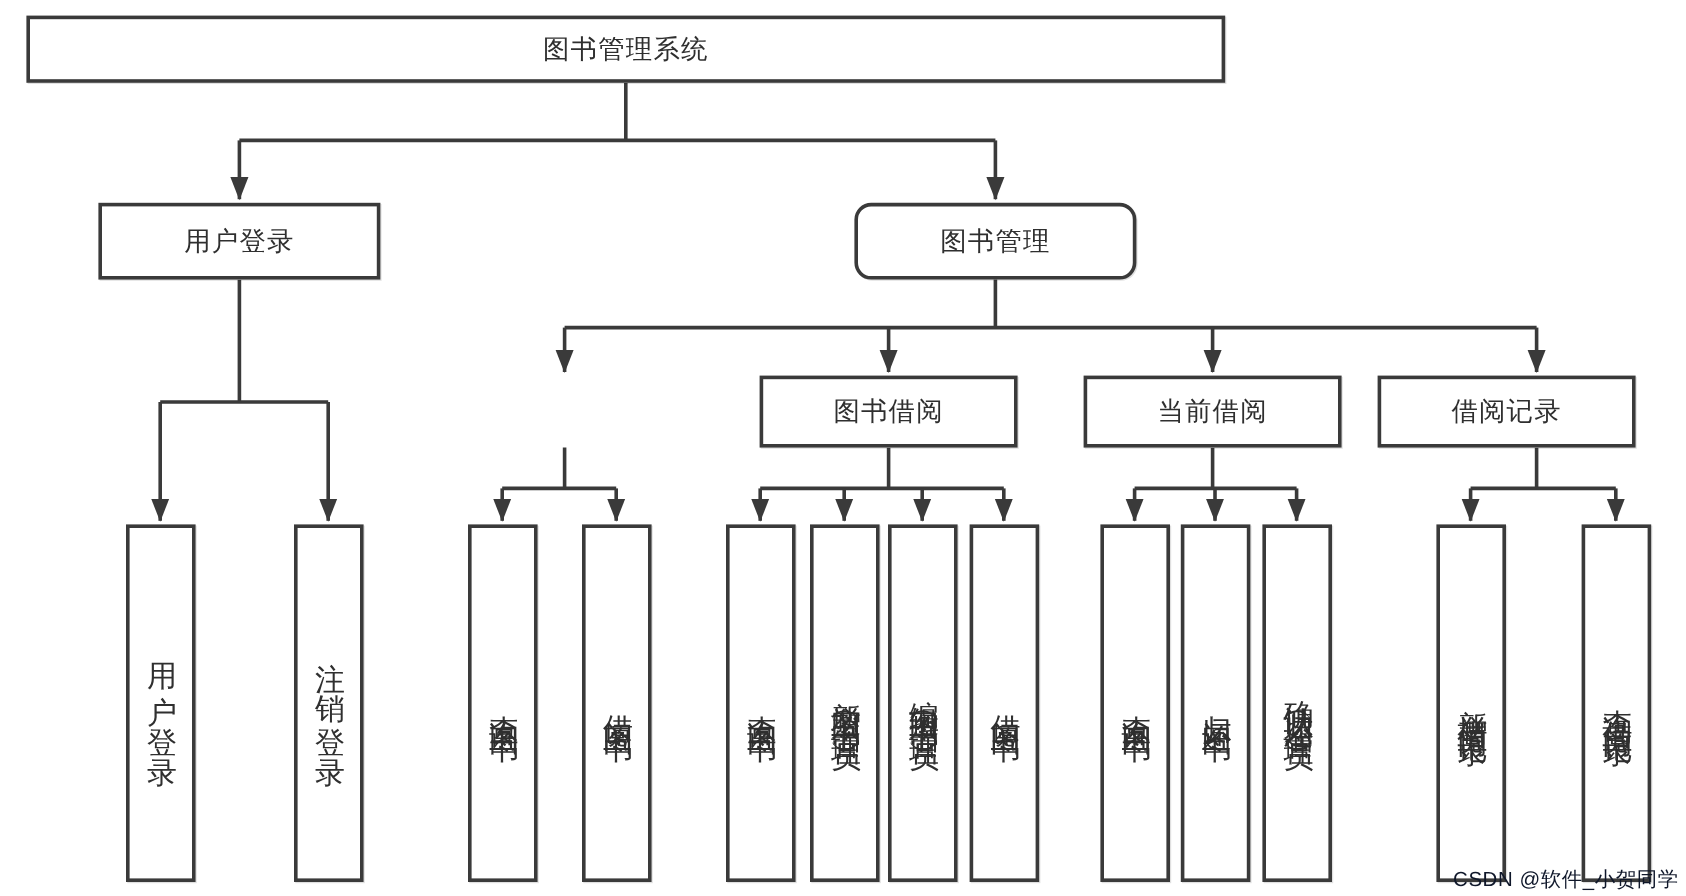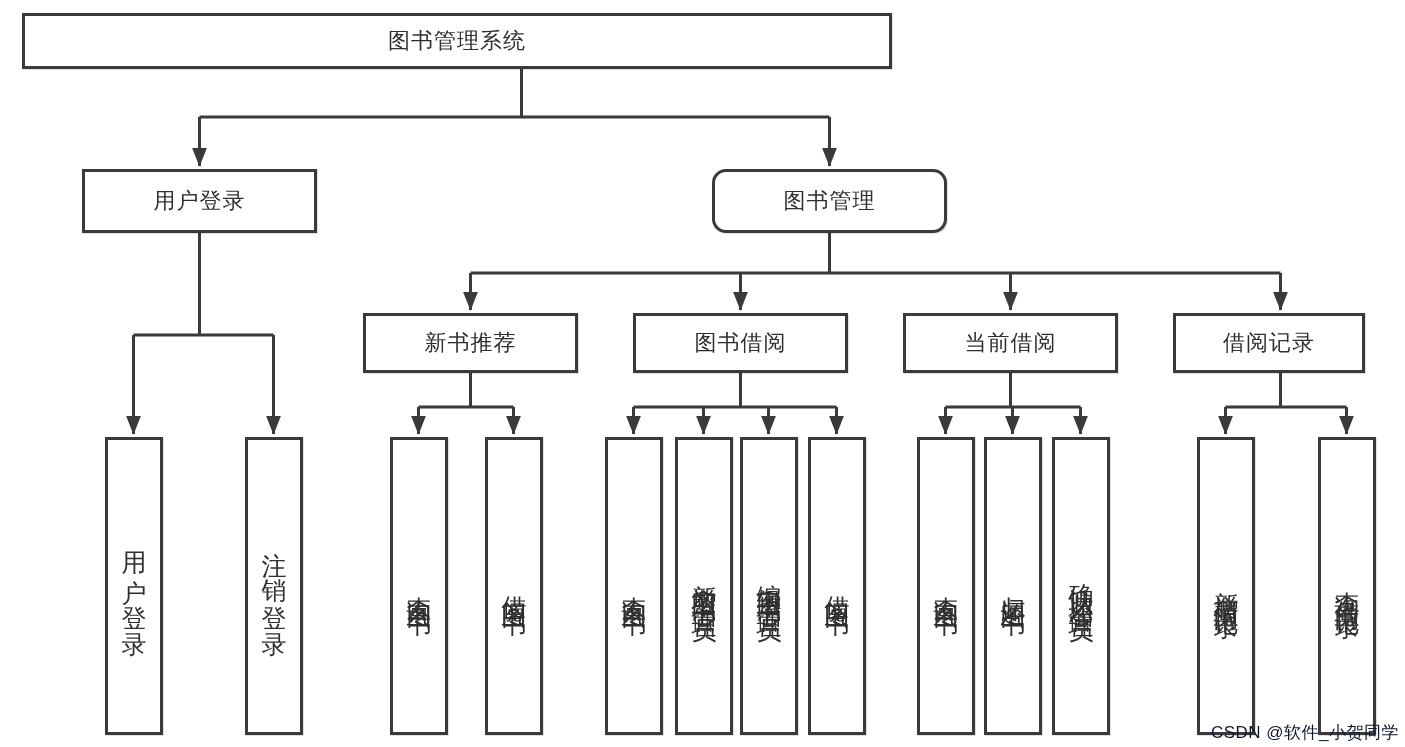--- a/index.html
+++ b/index.html
@@ -84,41 +84,38 @@
     <path d="M1010.5,373 L1010.5,407 M945.5,407 L1080.5,407" fill="none" stroke="#3a3a3a" stroke-width="3"></path>
     <path d="M945.5,407 L945.5,434" fill="none" stroke="#3a3a3a" stroke-width="3" marker-end="url(#arrow)"></path>
     <path d="M1012.5,407 L1012.5,434" fill="none" stroke="#3a3a3a" stroke-width="3" marker-end="url(#arrow)"></path>
     <path d="M1080.5,407 L1080.5,434" fill="none" stroke="#3a3a3a" stroke-width="3" marker-end="url(#arrow)"></path>
 
     <path d="M1280.5,373 L1280.5,407 M1225.5,407 L1346.5,407" fill="none" stroke="#3a3a3a" stroke-width="3"></path>
     <path d="M1225.5,407 L1225.5,434" fill="none" stroke="#3a3a3a" stroke-width="3" marker-end="url(#arrow)"></path>
     <path d="M1346.5,407 L1346.5,434" fill="none" stroke="#3a3a3a" stroke-width="3" marker-end="url(#arrow)"></path>
   </svg>
 
-  <div class="box hnode" style="left:22px; top:13px; width:870px; height:56px;">
+  <div class="box hnode" style="left:22px; top:13px; width:999px; height:56px;">
     <span>图书管理系统</span>
   </div>
 
   <div class="box hnode" style="left:82px; top:169px; width:235px; height:64px;">
     <span>用户登录</span>
   </div>
   <div class="box hnode" style="left:712px; top:169px; width:235px; height:64px;border-radius:14px;">
     <span>图书管理</span>
   </div>
 
-  <div class="box hnode" style="left:363px; top:313px; width:215px; height:60px;">
-    <span>新书推荐</span>
-  </div>
   <div class="box hnode" style="left:633px; top:313px; width:215px; height:60px;">
     <span>图书借阅</span>
   </div>
   <div class="box hnode" style="left:903px; top:313px; width:215px; height:60px;">
     <span>当前借阅</span>
   </div>
-  <div class="box hnode" style="left:1173px; top:313px; width:192px; height:60px;text-align:right;">
+  <div class="box hnode" style="left:1148px; top:313px; width:215px; height:60px;text-align:right;">
     <span>借阅记录</span>
   </div>
 
   <div class="box leaf" style="left:105px; top:437px; width:58px; height:298px;">
     <span class="vtext loose">用户登录</span>
   </div>
   <div class="box leaf" style="left:245px; top:437px; width:58px; height:298px;">
     <span class="vtext loose">注销登录</span>
   </div>
 

